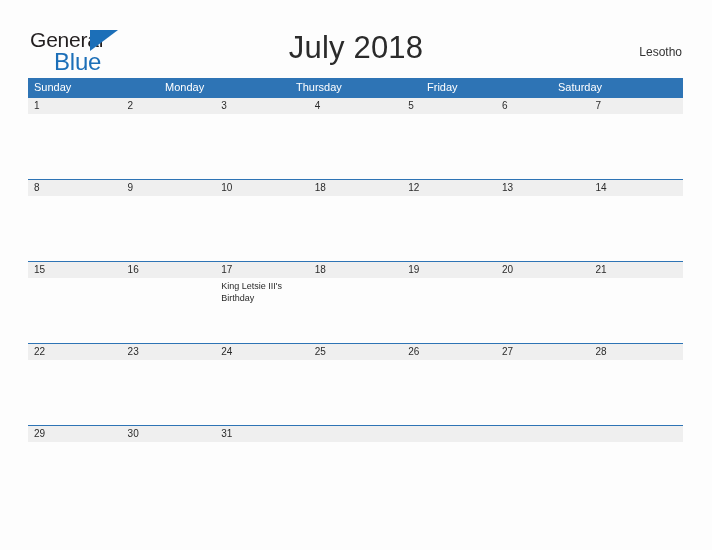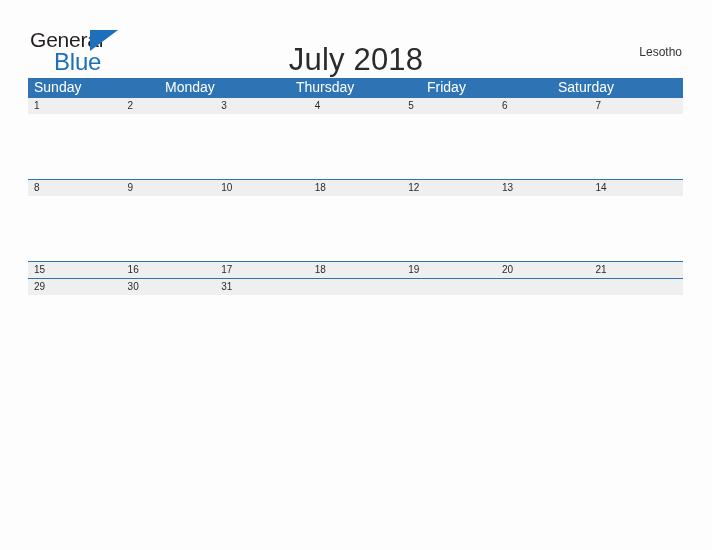--- a/index.html
+++ b/index.html
@@ -63,21 +63,21 @@
     top: 2px;
     width: 0;
     height: 0;
     border-left: 28px solid #1c6fb8;
     border-bottom: 21px solid transparent;
   }
 
   .month-title {
     position: absolute;
     left: 0;
-    top: 42px;
+    top: 30px;
     width: 712px;
     text-align: center;
     font-size: 31px;
     font-weight: normal;
     color: #2b2b2b;
     letter-spacing: 0.2px;
   }
 
   .country {
     position: absolute;
@@ -98,21 +98,21 @@
   .dayname-row {
     display: flex;
     background: #2e74b5;
     height: 19px;
   }
   .dayname {
     flex: 1 1 0;
     box-sizing: border-box;
     padding-left: 6px;
     color: #ffffff;
-    font-size: 14px;
+    font-size: 11px;
     line-height: 19px;
     white-space: nowrap;
     overflow: hidden;
   }
 
   .week {
     position: relative;
   }
   .week .datenum-row {
     display: flex;
@@ -226,22 +226,51 @@
     <div class="week">
       <div class="datenum-row">
         <div class="datenum">15</div>
         <div class="datenum">16</div>
         <div class="datenum">17</div>
         <div class="datenum">18</div>
         <div class="datenum">19</div>
         <div class="datenum">20</div>
         <div class="datenum">21</div>
       </div>
-    </div>
-
+      <div class="event-row">
+        <div class="event-cell"></div>
+        <div class="event-cell"></div>
+        <div class="event-cell">King Letsie III's Birthday</div>
+        <div class="event-cell"></div>
+        <div class="event-cell"></div>
+        <div class="event-cell"></div>
+        <div class="event-cell"></div>
+      </div>
+    </div>
+
+    <div class="week">
+      <div class="datenum-row">
+        <div class="datenum">22</div>
+        <div class="datenum">23</div>
+        <div class="datenum">24</div>
+        <div class="datenum">25</div>
+        <div class="datenum">26</div>
+        <div class="datenum">27</div>
+        <div class="datenum">28</div>
+      </div>
+      <div class="event-row">
+        <div class="event-cell"></div>
+        <div class="event-cell"></div>
+        <div class="event-cell"></div>
+        <div class="event-cell"></div>
+        <div class="event-cell"></div>
+        <div class="event-cell"></div>
+        <div class="event-cell"></div>
+      </div>
+    </div>
 
     <div class="week">
       <div class="datenum-row">
         <div class="datenum">29</div>
         <div class="datenum">30</div>
         <div class="datenum">31</div>
         <div class="datenum"></div>
         <div class="datenum"></div>
         <div class="datenum"></div>
         <div class="datenum"></div>

